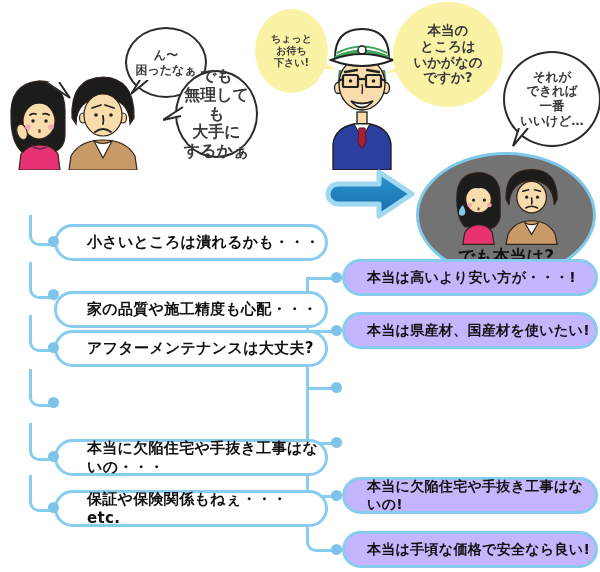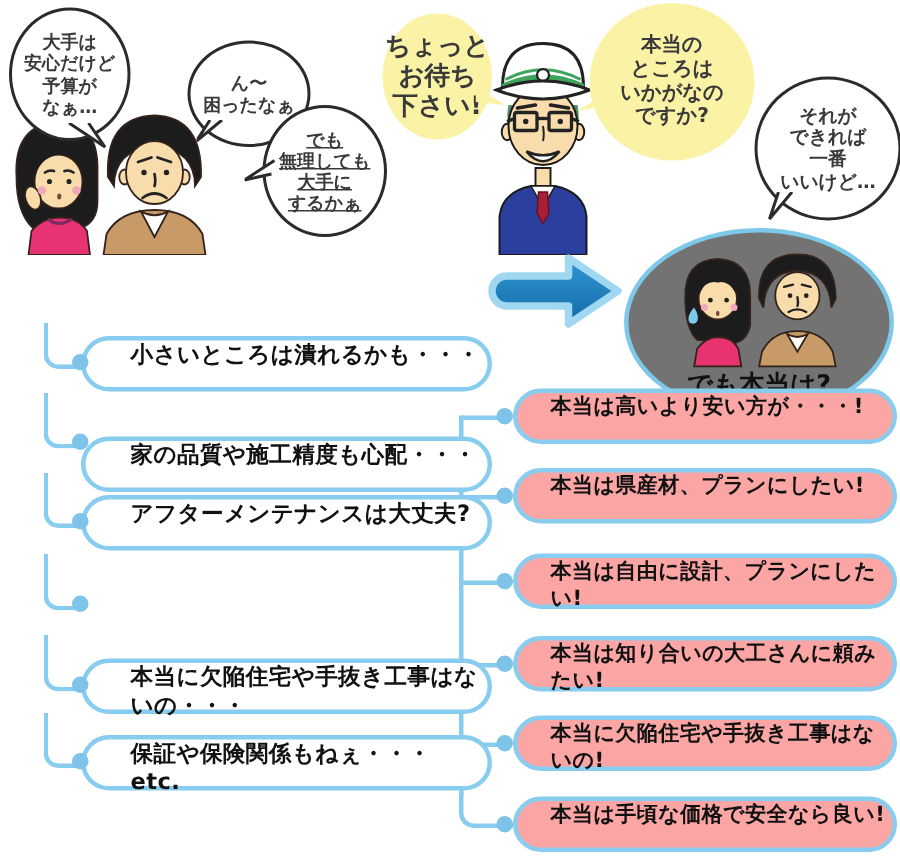--- a/index.html
+++ b/index.html
@@ -27,24 +27,24 @@
     position:absolute;left:416px;top:152px;width:180px;height:126px;border-radius:50%;
     background:#737373;border:3px solid #7EC8EA;box-sizing:border-box;z-index:2;
   }
   .circle-caption{
     position:absolute;left:0;bottom:7px;width:100%;text-align:center;
     font-size:17px;font-weight:800;color:#111;
   }
   
   .pill{
     position:absolute;height:37px;border:3px solid #88CDEF;border-radius:20px;box-sizing:border-box;
-    display:flex;font-weight:700;color:#111;z-index:3;letter-spacing:.3px;
+    display:flex;align-items:center;font-weight:700;color:#111;z-index:3;letter-spacing:.3px;
   }
   .concern{left:54px;width:274px;background:#fff;padding-left:30px;font-size:15px;}
-  .wish{left:342px;width:256px;background:#fca5a5;padding-left:22px;font-size:14px;}
+  .wish{left:342px;width:256px;background:#c4b5fd;padding-left:22px;font-size:14px;}
   
   .lcon{position:absolute;left:29px;width:24px;border-left:3px solid #88CDEF;border-bottom:3px solid #88CDEF;
         border-bottom-left-radius:10px;z-index:1;}
   .vline{position:absolute;left:306px;top:277px;width:3px;height:253px;background:#88CDEF;z-index:1;}
   .stub{position:absolute;left:307px;width:30px;height:3px;background:#88CDEF;z-index:1;}
   .relbow{position:absolute;left:306px;top:528px;width:33px;height:21px;border-left:3px solid #88CDEF;
           border-bottom:3px solid #88CDEF;border-bottom-left-radius:10px;z-index:1;}
   .dot{position:absolute;width:11px;height:11px;border-radius:50%;background:#7EC4E8;z-index:4;}
   .dot.l{left:48px;} .dot.r{left:331px;}
   .illu{position:absolute;z-index:2;}
@@ -114,27 +114,21 @@
       <span>保証や保険関係もねぇ・・・ etc.</span>
     </div>
   <div class="pill concern" style="top:439px;">
       <span>本当に欠陥住宅や手抜き工事はないの・・・</span>
     </div>
 
   <div class="pill wish" style="top:259px;">
       <span>本当は高いより安い方が・・・!</span>
     </div>
   <div class="pill wish" style="top:312px;">
-      <span>本当は県産材、プランにしたい!</span>
-    </div>
-  <div class="pill wish" style="top:369px;">
-      <span>本当は自由に設計、プランにしたい!</span>
-    </div>
-  <div class="pill wish" style="top:424px;">
-      <span>本当は知り合いの大工さんに頼みたい!</span>
+      <span>本当は県産材、国産材を使いたい!</span>
     </div>
   <div class="pill wish" style="top:477px;">
       <span>本当に欠陥住宅や手抜き工事はないの!</span>
     </div>
   <div class="pill wish" style="top:531px;">
       <span>本当は手頃な価格で安全なら良い!</span>
     </div>
 
 
   <svg class="arrow-svg" width="92" height="60" viewBox="0 0 92 60">
@@ -208,46 +202,42 @@
       <path d="M38,57 L46,57"></path>
         <path d="M23,57 L18,59"></path>
         <path d="M61,57 L66,59"></path>
     </g>
     <circle cx="30.5" cy="59" r="1.8" fill="#222"></circle>
       <circle cx="53.5" cy="59" r="1.8" fill="#222"></circle>
     <path d="M42,62 q1,6 0,10" stroke="#222" stroke-width="1.3" fill="none"></path>
     <path d="M31,79 Q42,92 53,79 Q42,84 31,79 Z" fill="#fff" stroke="#222" stroke-width="1.8"></path>
   </svg>
 
-  <div class="bubble white" style="left:6px;top:5px;width:77px;height:85px;font-size:12px;">大手は
-安心だけど
-予算が
-なぁ…</div>
   <svg class="tail" style="left:44px;top:82px;" width="28" height="18" viewBox="0 0 28 18">
     <polygon points="2,0 26,16 15,0" fill="#fff"></polygon>
     <path d="M2,0 L26,16 L15,0" fill="none" stroke="#2b2b2b" stroke-width="2"></path>
   </svg>
 
   <div class="bubble white" style="left:125px;top:27px;width:78px;height:67px;font-size:12px;">ん〜
 困ったなぁ</div>
   <svg class="tail" style="left:131px;top:80px;" width="22" height="16" viewBox="0 0 22 16">
     <polygon points="17,0 0,14 9,0" fill="#fff"></polygon>
     <path d="M17,0 L0,14 L9,0" fill="none" stroke="#2b2b2b" stroke-width="2"></path>
   </svg>
 
-  <div class="bubble white" style="left:175px;top:70px;width:79px;height:84px;font-size:12px;text-decoration:underline;">でも
+  <div class="bubble white" style="left:175px;top:70px;width:79px;height:84px;font-size:16px;">でも
 無理しても
 大手に
 するかぁ</div>
   <svg class="tail" style="left:163px;top:105px;" width="22" height="17" viewBox="0 0 22 17">
     <polygon points="20,2 0,15 18,11" fill="#fff"></polygon>
     <path d="M20,2 L0,15 L18,11" fill="none" stroke="#2b2b2b" stroke-width="2"></path>
   </svg>
 
-  <div class="bubble yellow" style="left:255px;top:9px;width:73px;height:84px;font-size:17px;">ちょっと
+  <div class="bubble yellow" style="left:255px;top:9px;width:73px;height:84px;font-size:10px;">ちょっと
 お待ち
 下さい!</div>
   <svg class="tail" style="left:317px;top:56px;" width="22" height="18" viewBox="0 0 22 18">
     <polygon points="0,2 20,14 0,12" fill="#FAF3A6"></polygon>
   </svg>
 
   <div class="bubble yellow" style="left:393px;top:2px;width:110px;height:105px;font-size:13.5px;">本当の
 ところは
 いかがなの
 ですか?</div>

